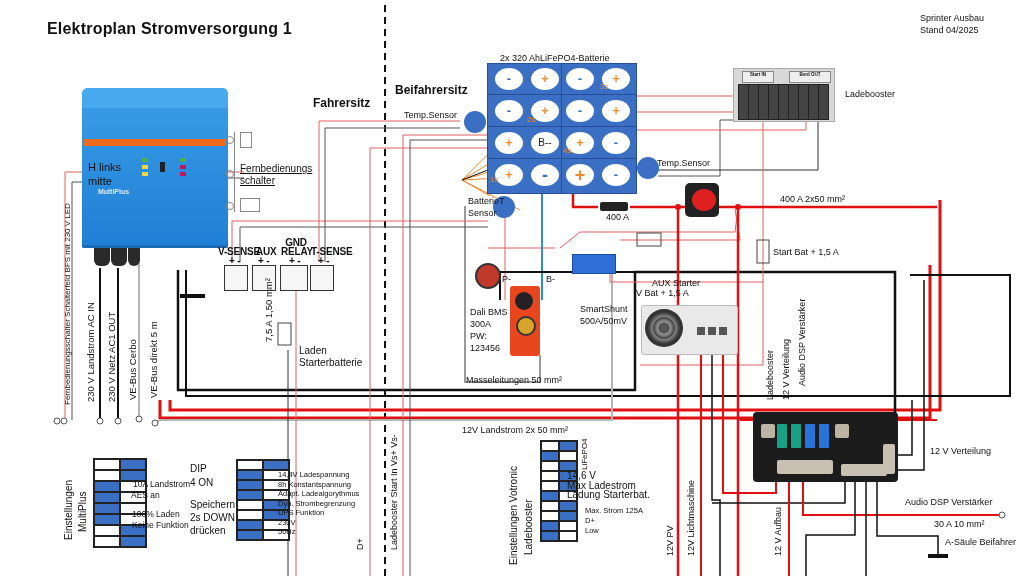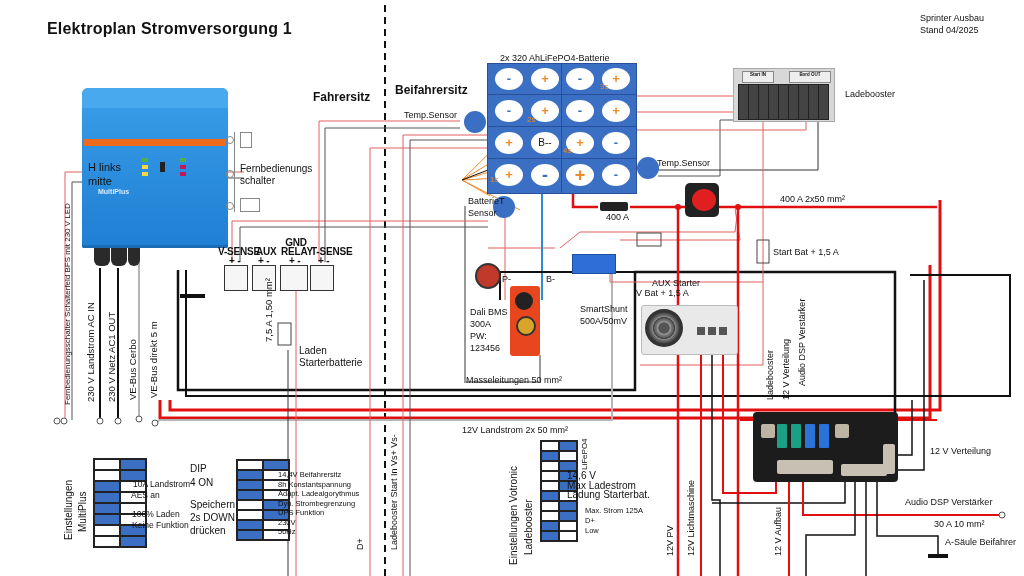--- a/index.html
+++ b/index.html
@@ -151,21 +151,21 @@
   <rect x="757" y="240" width="12" height="23" fill="none" stroke="#444"></rect>
 
   <rect x="600" y="202" width="28" height="9" fill="#222" rx="2"></rect>
 </svg>
 
 <div class="abs title">Elektroplan Stromversorgung 1</div>
 <div class="abs meta">
   <div>Sprinter Ausbau</div>
   <div>Stand 04/2025</div>
 </div>
-<div class="abs lbl-b" style="left:313px;top:90px;text-align:right;">Fahrersitz</div>
+<div class="abs lbl-b" style="left:313px;top:96px;text-align:right;">Fahrersitz</div>
 <div class="abs lbl-b" style="left:395px;top:83px;">Beifahrersitz</div>
 
 <div class="abs multiplus"></div>
 <div class="abs mp-top"></div>
 <div class="abs mp-stripe"></div>
 <div class="abs mp-foot" style="left:94px;top:248px;width:16px;height:18px;"></div>
 <div class="abs mp-foot" style="left:111px;top:248px;width:16px;height:18px;"></div>
 <div class="abs mp-foot" style="left:128px;top:248px;width:12px;height:18px;"></div>
 <div class="abs" style="left:88px;top:160px;font-size:11px;line-height:14px;color:#111;">
   <div>H links</div>
@@ -181,21 +181,21 @@
 <div class="abs" style="left:160px;top:162px;width:5px;height:10px;background:#222;"></div>
 
 <div class="abs fernbed">
   <div style="position:absolute;left:8px;top:4px;width:1px;height:80px;background:#888;"></div>
   <div style="position:absolute;left:0;top:8px;width:6px;height:6px;border:1px solid #888;border-radius:50%;"></div>
   <div style="position:absolute;left:0;top:42px;width:6px;height:6px;border:1px solid #888;border-radius:50%;"></div>
   <div style="position:absolute;left:0;top:74px;width:6px;height:6px;border:1px solid #888;border-radius:50%;"></div>
   <div style="position:absolute;left:14px;top:4px;width:10px;height:14px;border:1px solid #888;"></div>
   <div style="position:absolute;left:14px;top:70px;width:18px;height:12px;border:1px solid #888;"></div>
 </div>
-<div class="abs lbl" style="left:240px;top:163px;">
+<div class="abs lbl" style="left:240px;top:163px;text-decoration:underline;">
   <div>Fernbedienungs</div>
   <div>schalter</div>
 </div>
 
 <div class="tb-label" style="left:218px;top:246px;">V-SENSE</div>
 <div class="tb-label" style="left:256px;top:246px;">AUX</div>
 <div class="tb-label" style="left:281px;top:238px;width:30px;text-align:center;white-space:normal;line-height:9px;">GND RELAY</div>
 <div class="tb-label" style="left:311px;top:246px;">T-SENSE</div>
 <div class="tb-label" style="left:229px;top:255px;">+ -</div>
 <div class="tb-label" style="left:258px;top:255px;">+ -</div>
@@ -377,21 +377,21 @@
     <div class="c"></div>
     <div class="c on"></div>
     <div class="c"></div>
     <div class="c on"></div>
     <div class="c on"></div>
     <div class="c"></div>
     <div class="c on"></div>
     <div class="c"></div>
   </div>
 <div class="abs small" id="dip2-notes" style="left:278px;top:470px;font-size:7.5px;line-height:9.5px;">
-  <div>14,4V Beifahrersitz</div>
+  <div>14,4V Ladespannung</div>
   <div>8h Konstantspannung</div>
   <div>Adapt. Ladealgorythmus</div>
   <div>Dyn. Strombegrenzung</div>
   <div>UPS Funktion</div>
   <div>230V</div>
   <div>50Hz</div>
 </div>
 
 <div class="abs vlbl" style="left:508px;top:565px;font-size:10px;">Einstellungen Votronic</div>
 <div class="abs vlbl" style="left:523px;top:555px;font-size:10px;">Ladebooster</div>

